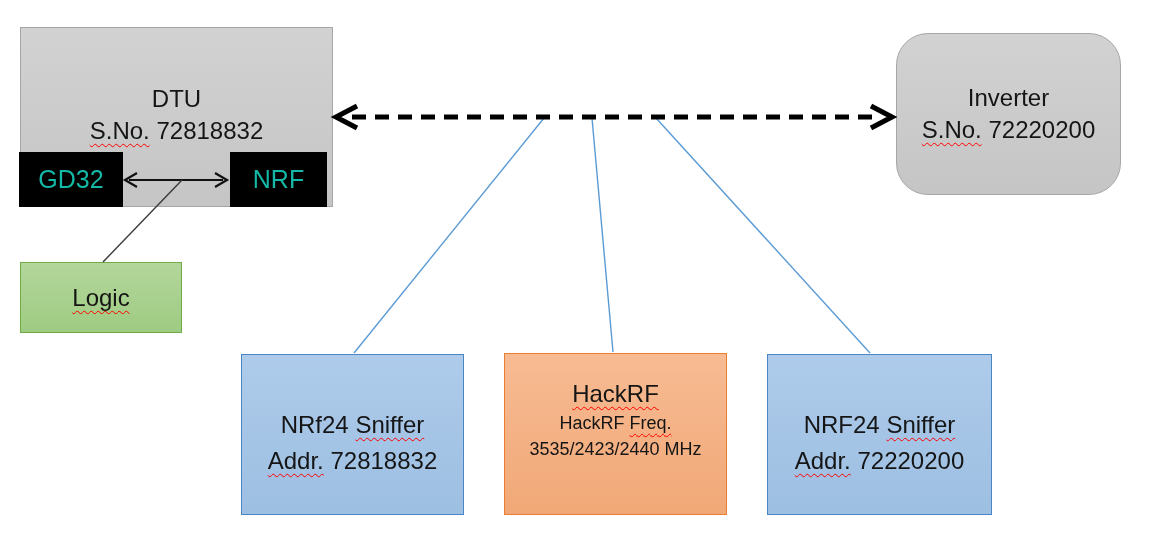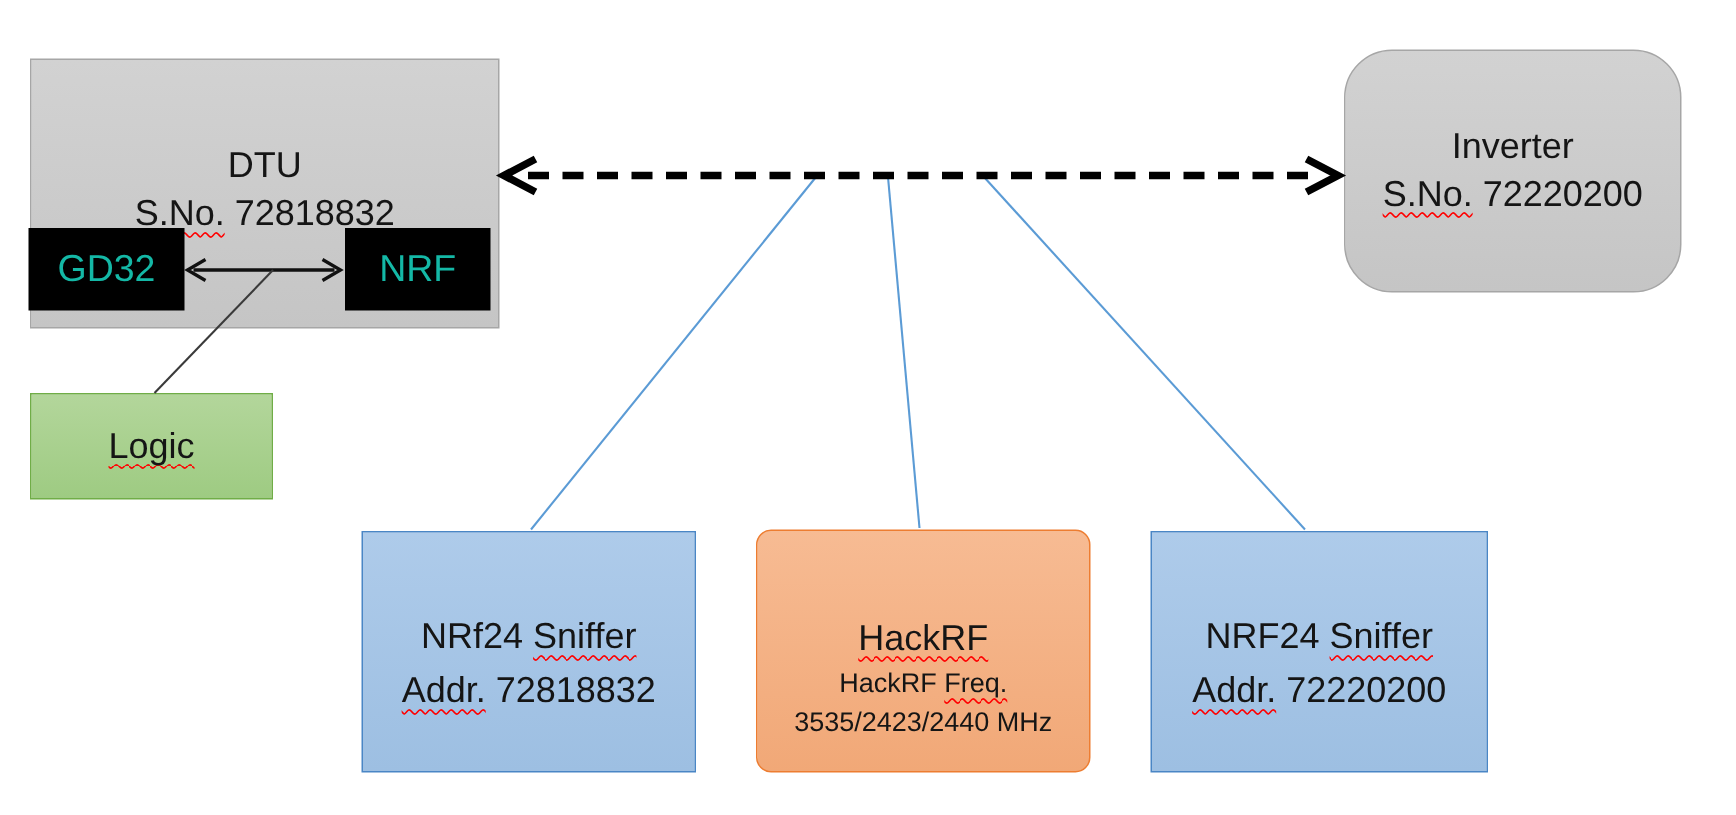--- a/index.html
+++ b/index.html
@@ -37,28 +37,28 @@
   .lbl-md{font-size:18px;line-height:26px;}
   .sniffer-line{font-size:24px;line-height:36px;}
   .sq{
     text-decoration-line:underline;
     text-decoration-style:wavy;
     text-decoration-color:#ff0000;
     text-decoration-thickness:1px;
     text-underline-offset:4px;
     text-decoration-skip-ink:none;
   }
-  #dtu-box{left:20px;top:27px;width:313px;height:180px;padding-top:55px;margin-top:12px;}
+  #dtu-box{left:20px;top:27px;width:313px;height:180px;padding-top:55px;}
   #gd32-chip{left:19px;top:152px;width:104px;height:55px;}
   #nrf-chip{left:230px;top:152px;width:97px;height:55px;}
   #logic-box{left:20px;top:262px;width:162px;height:71px;
     display:flex;align-items:center;justify-content:center;font-size:24px;}
   #inverter-box{left:896px;top:33px;width:225px;height:162px;padding-top:48px;border-radius:32px;}
   #sniffer-left-box{left:241px;top:354px;width:223px;height:161px;padding-top:52px;}
-  #hackrf-box{left:504px;top:353px;width:223px;height:162px;padding-top:56px;border-radius:10px;}
+  #hackrf-box{left:504px;top:353px;width:223px;height:162px;padding-top:24px;}
   #sniffer-right-box{left:767px;top:354px;width:225px;height:161px;padding-top:52px;}
   #connector-layer{
     position:absolute;left:0;top:0;width:1157px;height:543px;
     pointer-events:none;
   }
 </style>
 </head>
 <body>
 
 <div id="stage">

